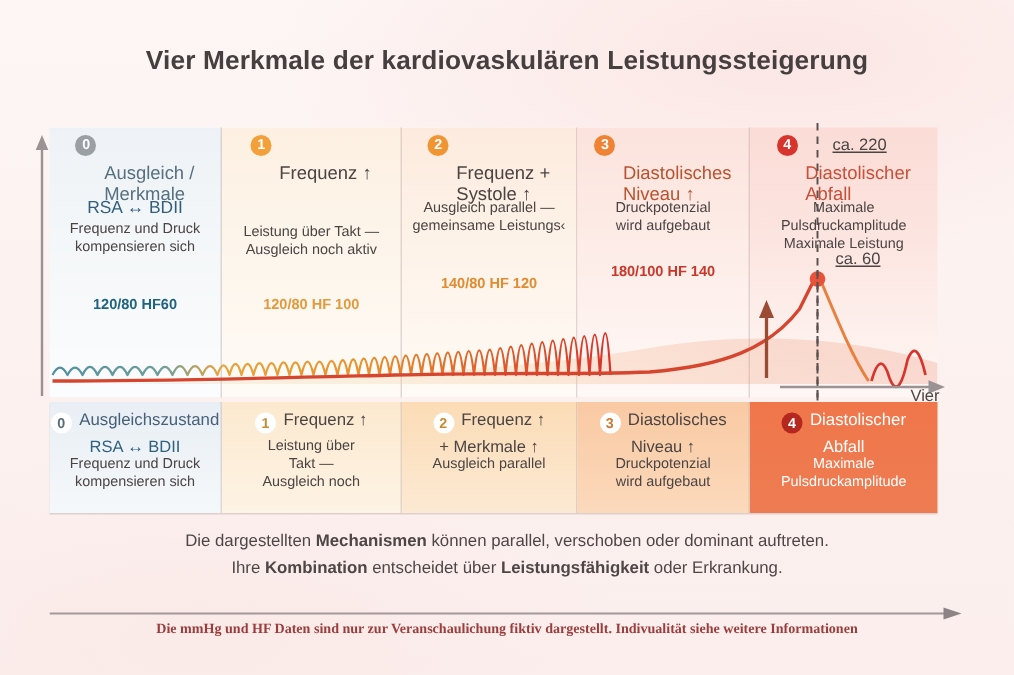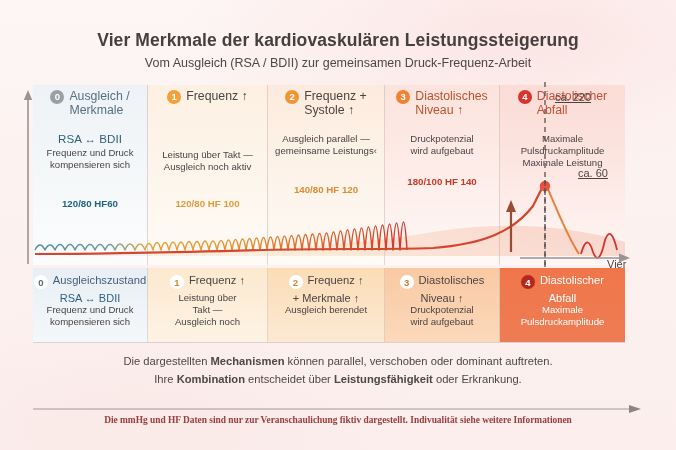--- a/index.html
+++ b/index.html
@@ -61,21 +61,21 @@
   .hdrline{
     display:flex;align-items:flex-start;gap:5px;
     font-size:12.3px;line-height:14px;text-align:left;
   }
   .badge{
     display:inline-flex;align-items:center;justify-content:center;
     width:14px;height:14px;border-radius:50%;
     color:#fff;font-size:9.5px;font-weight:bold;
     flex:0 0 auto;margin-top:1px;
   }
-  .hdrtext{white-space:nowrap;}
+  .hdrtext{white-space:nowrap;margin-top:19px;}
   .ptop .body{
     padding:14px 5px 0 5px;
     font-size:9.6px;line-height:12.2px;
     text-align:center;
     color:#4a4443;
   }
   .ptop .body .lead{
     font-size:11.6px;color:#2f5f7a;margin-bottom:2px;display:block;
   }
   .ptop .body .ln{display:block;}
@@ -148,21 +148,20 @@
   .zeit{
     position:absolute;font-size:11px;color:#4a4443;font-style:normal;
   }
 </style>
 </head>
 <body>
 
 <div class="page">
 
   <div class="title">Vier Merkmale der kardiovaskulären Leistungssteigerung</div>
-  <div class="subtitle">Vom Ausgleich (RSA / BDII) zur gemeinsamen Druck-Frequenz-Arbeit</div>
 
   <div class="axis-y">
     <svg width="12" height="178" viewBox="0 0 12 178">
       <line x1="6" y1="176" x2="6" y2="10" stroke="#9b9294" stroke-width="1.6"></line>
       <polygon points="6,2 10.2,12 1.8,12" fill="#9b9294"></polygon>
     </svg>
   </div>
 
   <div class="frame">
 
@@ -299,21 +298,21 @@
 
       <line x1="478" y1="72" x2="478" y2="28" stroke="#9b4a33" stroke-width="2.2"></line>
       <polygon points="478,20 483,32 473,32" fill="#9b4a33"></polygon>
     </svg>
 
     <svg style="position:absolute;left:0;top:-3px;width:592px;height:186px;pointer-events:none" viewBox="0 0 592 186" preserveAspectRatio="none">
       <line x1="512" y1="0" x2="512" y2="186" stroke="#5a5050" stroke-width="1.3" stroke-dasharray="5,4"></line>
     </svg>
 
     <div class="anno" style="left:522px;top:6px;">ca. 220</div>
-    <div class="anno" style="left:545px;top:82px;">ca. 60</div>
+    <div class="anno" style="left:524px;top:82px;">ca. 60</div>
   </div>
 
   <svg style="position:absolute;left:520px;top:250px;width:112px;height:16px" viewBox="0 0 112 16">
     <line x1="0" y1="8" x2="100" y2="8" stroke="#9b9294" stroke-width="1.6"></line>
     <polygon points="110,8 99,12.5 99,3.5" fill="#9b9294"></polygon>
   </svg>
   <div class="zeit" style="left:607px;top:258px;">Vier</div>
 
   <div class="panels-bot">
 
@@ -336,21 +335,21 @@
       <span class="sub2">Takt —</span>
       <span class="sub2">Ausgleich noch</span>
     </div>
 
     <div class="pbot b2" style="width:117px">
       <div class="bhdr" style="color:#4a4443;flex-direction:row;flex-wrap:wrap;">
         <span class="badge-o" style="color:#c98a32">2</span>
         <span>Frequenz ↑</span>
       </div>
       <span class="sub2" style="font-size:11px;color:#4a4443">+ Merkmale ↑</span>
-      <span class="sub2">Ausgleich berendet</span>
+      <span class="sub2">Ausgleich parallel</span>
     </div>
 
     <div class="pbot b3" style="width:115px">
       <div class="bhdr" style="color:#4a4443">
         <span class="badge-o" style="color:#c97a32">3</span>
         <span>Diastolisches</span>
       </div>
       <span class="sub2" style="font-size:11px;color:#4a4443">Niveau ↑</span>
       <span class="sub2">Druckpotenzial</span>
       <span class="sub2">wird aufgebaut</span>

